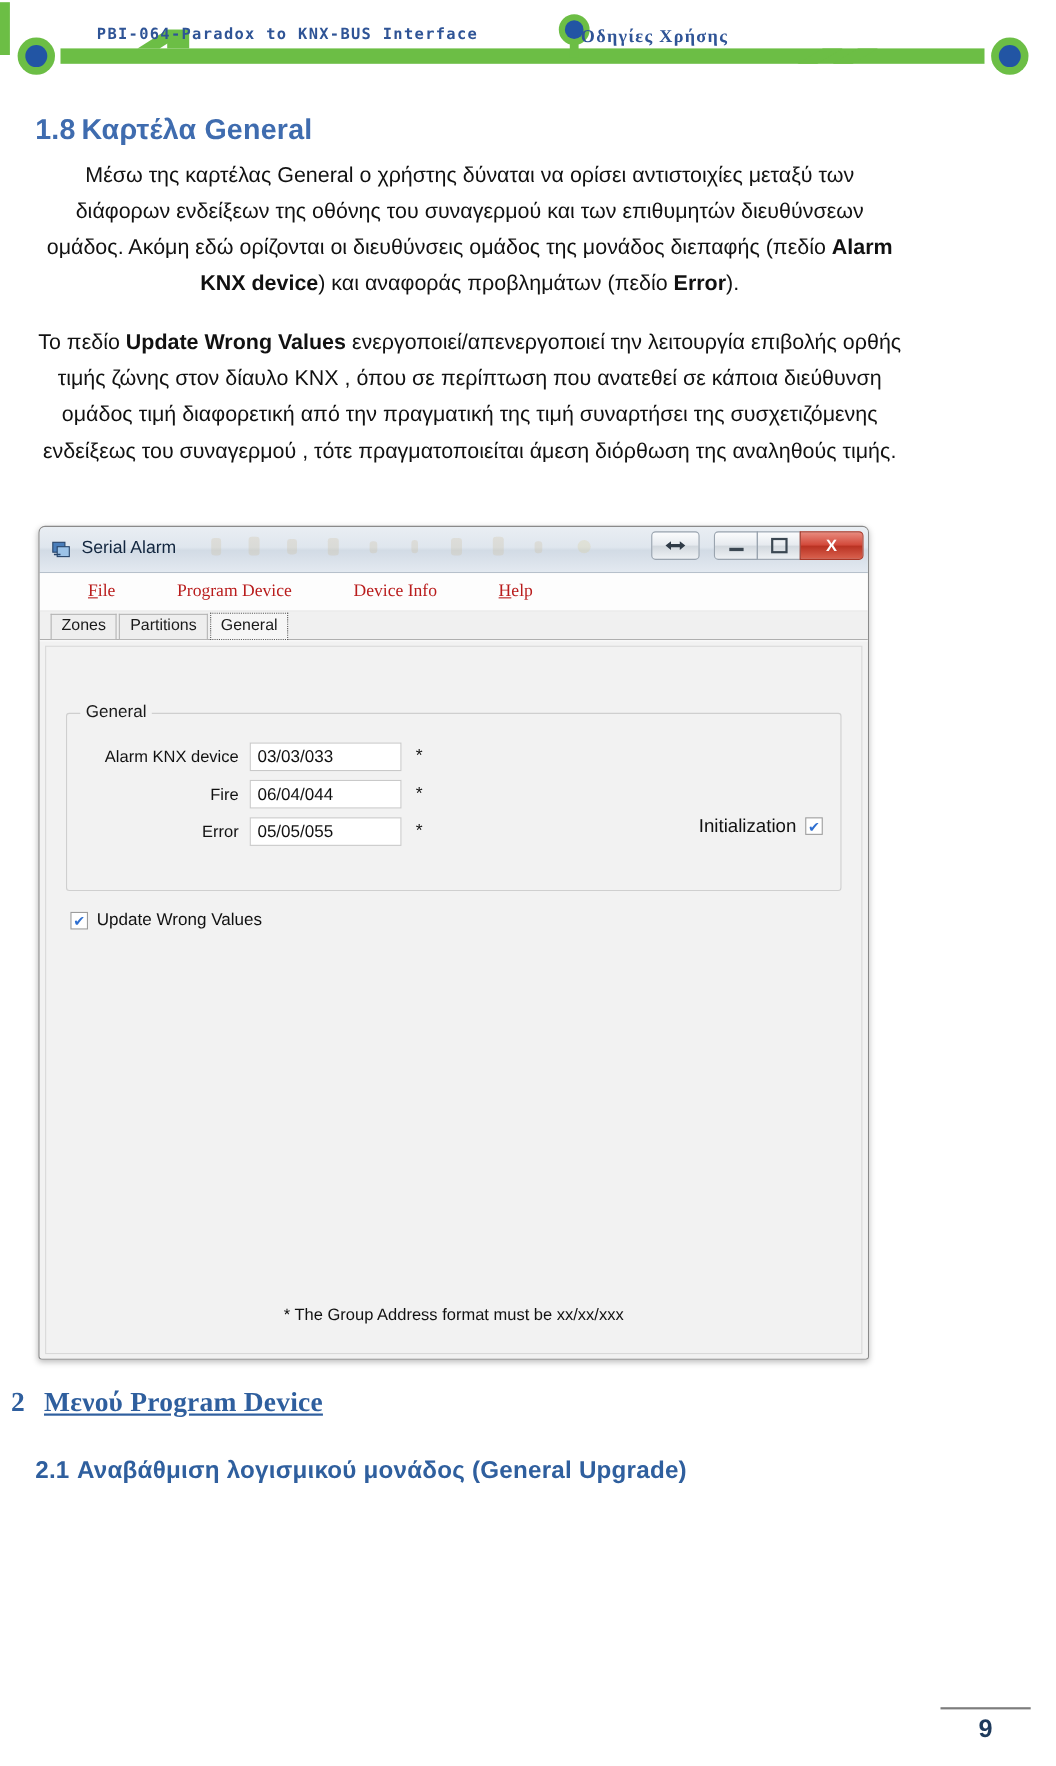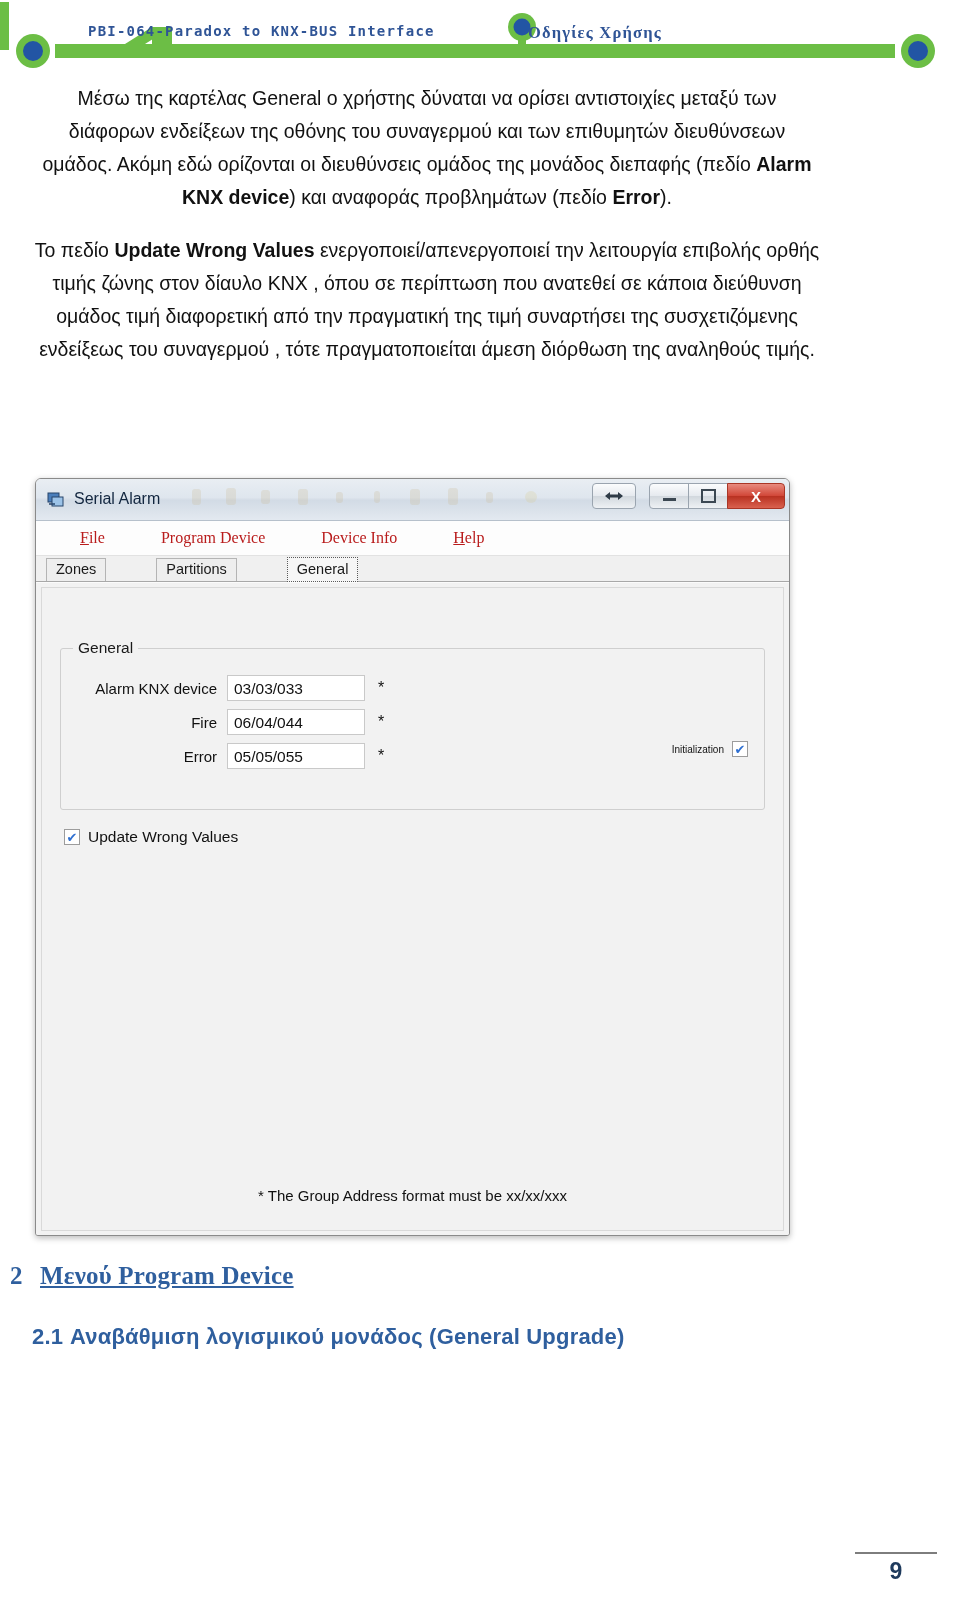--- a/index.html
+++ b/index.html
@@ -156,21 +156,20 @@
   .menuitem u { text-decoration: underline; }
 
   .tabstrip {
     position: relative;
     height: 25px;
     background: #f0f0f0;
     display: flex;
     align-items: flex-end;
     padding-left: 10px;
     border-bottom: 1px solid #a8a8a8;
-    gap: 48px;
   }
   .tab {
     font-size: 14.5px;
     padding: 3px 9px 4px 9px;
     background: #eeeeee;
     border: 1px solid #b4b4b4;
     border-bottom: none;
     margin-right: 2px;
     color: #1a1a1a;
     line-height: 15px;
@@ -248,21 +247,21 @@
     margin-left: 13px;
     font-size: 16px;
     color: #111;
     line-height: 10px;
   }
   .initrow {
     position: absolute;
     right: 16px; top: 92px;
     display: flex; align-items: center; gap: 8px;
   }
-  .initlabel { font-size: 10px; color: #111; }
+  .initlabel { font-size: 17px; color: #111; }
   .cbx {
     width: 16px; height: 16px;
     background: #fff;
     border: 1px solid #9c9c9c;
     display: inline-flex;
     align-items: center; justify-content: center;
     color: #2e6fd1;
     font-size: 13px;
     line-height: 13px;
     box-sizing: border-box;
@@ -349,20 +348,23 @@
 
     <circle cx="918" cy="51" r="17" fill="#6cbe45"></circle>
     <circle cx="918" cy="51" r="10" fill="#2255a4"></circle>
   </svg>
   <div class="hdr-title">PBI-064-Paradox to KNX-BUS Interface</div>
   <div class="hdr-sub">Οδηγίες Χρήσης</div>
 </div>
 
 <div class="doc">
 
+  <div class="h2">
+    <span class="num">1.8</span><span>Καρτέλα General</span>
+  </div>
 
   <p class="para"><span>Μέσω της καρτέλας General ο χρήστης δύναται να ορίσει αντιστοιχίες μεταξύ των διάφορων ενδείξεων της οθόνης του συναγερμού  και των επιθυμητών διευθύνσεων ομάδος.  Ακόμη εδώ ορίζονται οι διευθύνσεις ομάδος της μονάδος διεπαφής (πεδίο </span><b>Alarm KNX device</b><span>) και αναφοράς προβλημάτων (πεδίο </span><b>Error</b><span>).</span></p>
 
   <div class="spacer"></div>
 
   <p class="para"><span>Το πεδίο </span><b>Update Wrong Values</b><span> ενεργοποιεί/απενεργοποιεί την λειτουργία επιβολής ορθής τιμής ζώνης στον δίαυλο KNX , όπου σε περίπτωση που ανατεθεί σε κάποια διεύθυνση ομάδος τιμή διαφορετική από την πραγματική της τιμή συναρτήσει της συσχετιζόμενης ενδείξεως του συναγερμού , τότε πραγματοποιείται άμεση διόρθωση της αναληθούς τιμής.</span></p>
 
 </div>
 
 <div class="appwrap">

